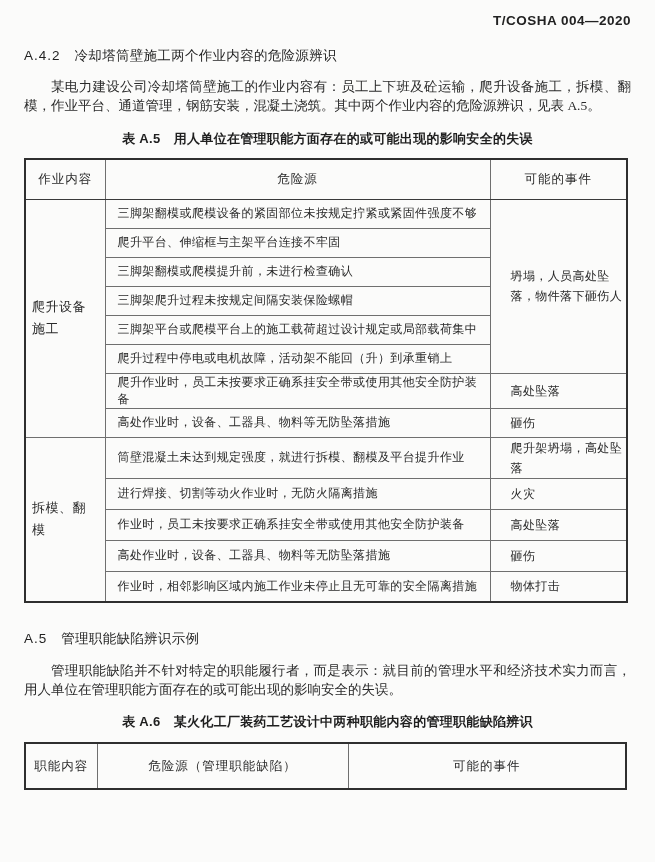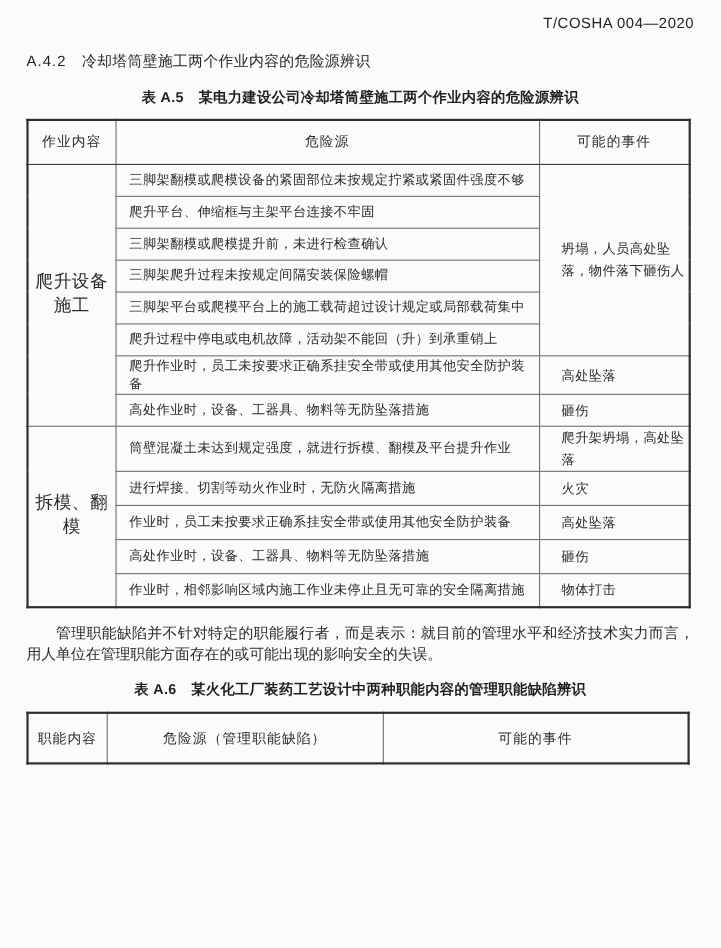--- a/index.html
+++ b/index.html
@@ -8,21 +8,21 @@
     background:#fbfbfa;
     color:#262626;
     font-family:"Liberation Serif","DejaVu Serif",serif;
     overflow:hidden;
   }
   .page{padding:0 24px;}
   .doc-header{
     padding-top:13px;
     text-align:right;
     font-family:"Liberation Sans","DejaVu Sans",sans-serif;
-    font-weight:400;
+    font-weight:700;
     font-size:13.5px;
     letter-spacing:0.5px;
     color:#222;
   }
   .sec-heading{
     margin-top:19px;
     font-family:"Liberation Sans","DejaVu Sans",sans-serif;
     font-weight:400;
     font-size:13.5px;
     color:#1f1f1f;
@@ -67,22 +67,22 @@
     border-bottom:1.5px solid #3a3a3a;
     font-size:12.5px;
     letter-spacing:1px;
   }
   .tbl-a6 thead th{height:46px;border-bottom:none;}
   .tbl-a5 tbody tr{height:29px;}
   .tbl-a5 tbody tr.grp2{height:31px;}
   .tbl-a5 tbody tr.grp2-first td{border-top:1.5px solid #3a3a3a;}
   td.activity{
     padding:0 6px;
-    font-size:16px;
-    text-align:center;
+    font-size:13px;
+    text-align:left;
     line-height:22px;
     letter-spacing:0.5px;
   }
   td.hazard{
     padding:0 8px 0 12px;
     text-align:left;
     letter-spacing:0.4px;
   }
   td.event{
     padding:0 2px 0 20px;
@@ -95,22 +95,23 @@
 <body>
 
 <div class="page">
 
   <div class="doc-header">T/COSHA 004—2020</div>
 
   <div class="sec-heading">
     <span class="h-num">A.4.2</span><span>冷却塔筒壁施工两个作业内容的危险源辨识</span>
   </div>
 
-
-  <div class="tbl-caption">表 A.5　某电力建设公司冷却塔筒壁施工两个作业内容的危险源辨识</div>
+  <p class="para">某电力建设公司冷却塔筒壁施工的作业内容有：员工上下班及砼运输，爬升设备施工，拆模、翻模，作业平台、通道管理，钢筋安装，混凝土浇筑。其中两个作业内容的危险源辨识，见表 A.5。</p>
+
+  <div class="tbl-caption">表 A.5　用人单位在管理职能方面存在的或可能出现的影响安全的失误</div>
 
   <table class="tbl-a5">
     <colgroup>
         <col style="width:80px">
         <col style="width:385px">
         <col style="width:137px">
       </colgroup>
     <thead>
       <tr>
         <th>作业内容</th>
@@ -165,20 +166,23 @@
         <td class="hazard">高处作业时，设备、工器具、物料等无防坠落措施</td>
         <td class="event">砸伤</td>
       </tr>
       <tr class="grp2">
         <td class="hazard">作业时，相邻影响区域内施工作业未停止且无可靠的安全隔离措施</td>
         <td class="event">物体打击</td>
       </tr>
     </tbody>
   </table>
 
+  <div class="sec-heading" style="margin-top:27px;">
+    <span class="h-num">A.5</span><span>管理职能缺陷辨识示例</span>
+  </div>
 
   <p class="para" style="margin-top:13px;">管理职能缺陷并不针对特定的职能履行者，而是表示：就目前的管理水平和经济技术实力而言，用人单位在管理职能方面存在的或可能出现的影响安全的失误。</p>
 
 
 
   <div class="tbl-caption" style="margin-top:14px;margin-bottom:11px;">表 A.6　某火化工厂装药工艺设计中两种职能内容的管理职能缺陷辨识</div>
 
   <table class="tbl-a6">
     <colgroup>
         <col style="width:72px">

